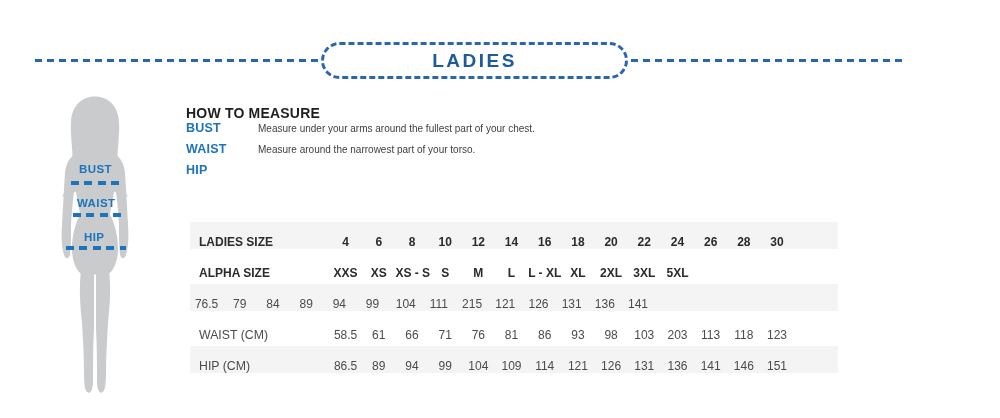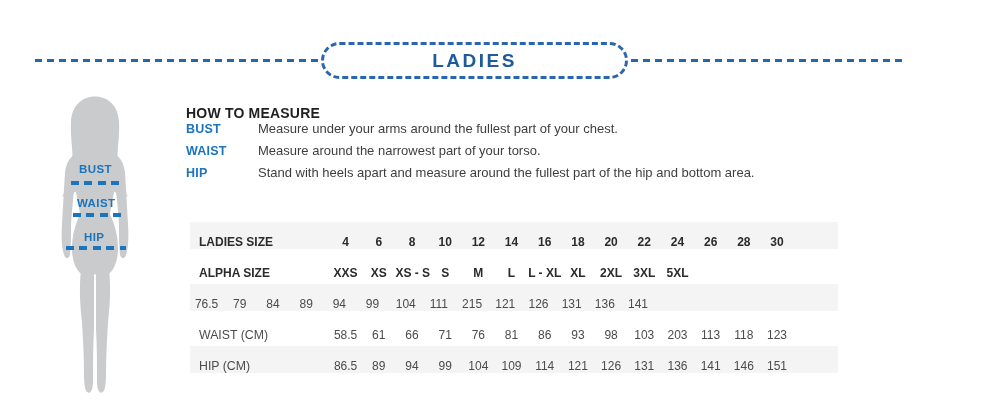--- a/index.html
+++ b/index.html
@@ -51,21 +51,21 @@
   #fig-waist-label { left:77px; top:197px; }
   #fig-waist-dash  { left:73px; top:213px; width:48px; }
   #fig-hip-label   { left:84px; top:231px; }
   #fig-hip-dash    { left:66px; top:246px; width:60px; }
 
   
   .htm { position:absolute; left:186px; top:105px; width:700px; }
   .htm-title { font-size:14px; font-weight:bold; color:#1F1F1F; letter-spacing:0.2px; }
   .htm-row { display:flex; align-items:baseline; margin-bottom:7px; }
   .htm-term { width:72px; flex:0 0 72px; font-size:12.5px; font-weight:bold; color:var(--accent-blue-bright); letter-spacing:0.2px; }
-  .htm-desc { font-size:13px; color:var(--ink-body); }
+  .htm-desc { font-size:10px; color:var(--ink-body); }
 
   
   .size-table { position:absolute; left:190px; top:222px; width:648px; }
   .t-row { display:flex; align-items:flex-end; height:27px; margin-bottom:4px; color:var(--ink-data); }
   .t-row.gray { background:var(--row-stripe-gray); }
   .t-row.bold { font-weight:bold; color:var(--ink-bold); }
   .t-label { width:139px; flex:0 0 139px; padding-left:9px; font-size:12px; white-space:nowrap; }
   .t-row:not(.bold) .t-label { font-size:12.3px; }
   .t-cell { width:33.2px; flex:0 0 33.2px; text-align:center; font-size:12px; white-space:nowrap; overflow:visible; }
 </style>
@@ -103,21 +103,20 @@
     <div class="htm-row">
       <span class="htm-term">BUST</span>
       <span class="htm-desc">Measure under your arms around the fullest part of your chest.</span>
     </div>
     <div class="htm-row">
       <span class="htm-term">WAIST</span>
       <span class="htm-desc">Measure around the narrowest part of your torso.</span>
     </div>
     <div class="htm-row">
       <span class="htm-term">HIP</span>
-      <span class="htm-desc">Stand with heels apart and measure around the fullest part of the hip and bottom area.</span>
     </div>
   </div>
 
   <div class="size-table" id="size-table">
       <div class="t-row gray bold">
         <div class="t-label">LADIES SIZE</div>
         <div class="t-cell">4</div>
         <div class="t-cell">6</div>
         <div class="t-cell">8</div>
         <div class="t-cell">10</div>

